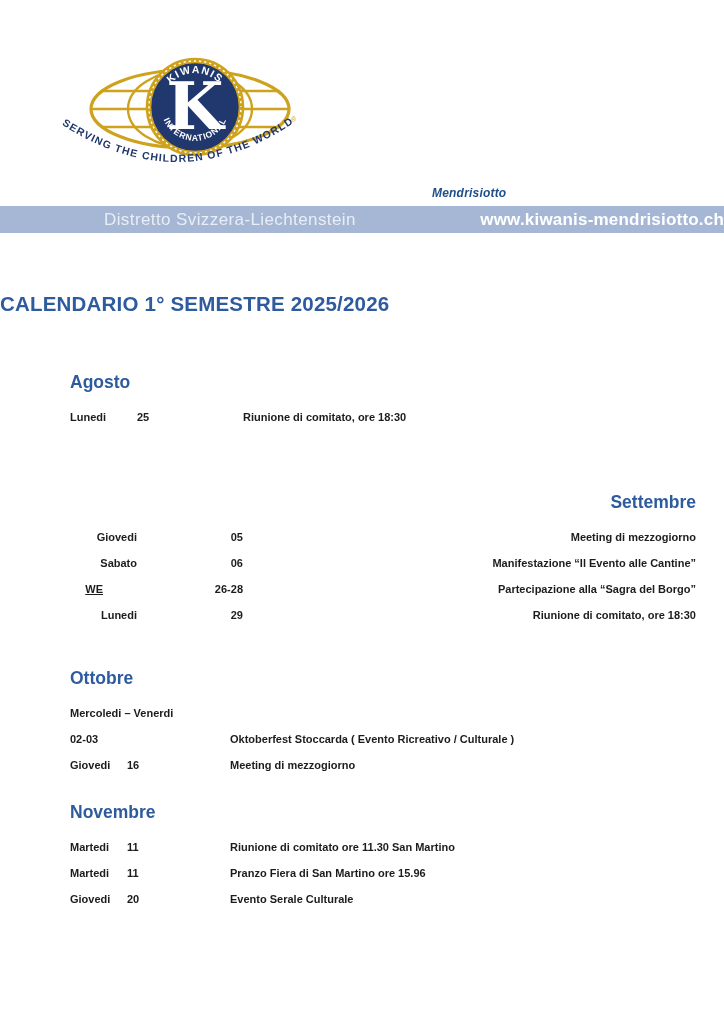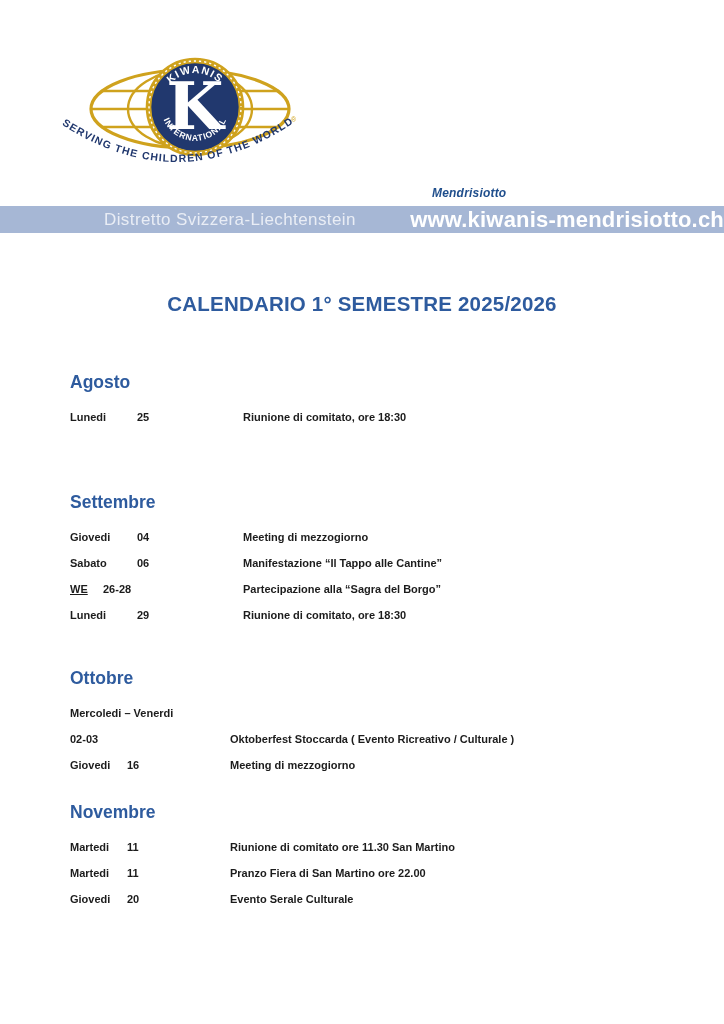--- a/index.html
+++ b/index.html
@@ -30,34 +30,33 @@
     position:absolute;left:0;top:206px;width:724px;height:27px;
     background:#a6b7d5;
     display:flex;align-items:center;justify-content:space-between;padding-left:36px;
   }
   .banner-district{
     margin-left:68px;
     font-size:17px;font-weight:400;color:#e9edf5;letter-spacing:.4px;
   }
   .banner-site{
     margin-right:36px;
-    font-size:22px;font-weight:700;color:#ffffff;letter-spacing:.2px;
+    font-size:17px;font-weight:700;color:#ffffff;letter-spacing:.2px;
   }
   
   .doc-title{
     position:absolute;left:0;top:292px;width:724px;
-    text-align:center;
     font-size:20.5px;font-weight:700;color:var(--accent);
     letter-spacing:.2px;
   }
   
   .content{position:absolute;left:70px;top:372px;right:28px;}
   .calendar-section{}
   .calendar-section:nth-child(1){margin-bottom:62px;}
-  .calendar-section:nth-child(2){margin-bottom:40px;}
+  .calendar-section:nth-child(2){margin-bottom:40px;text-align:right;}
   .calendar-section:nth-child(3){margin-bottom:24px;}
   .section-heading{
     display:inline-block;
     font-size:17.5px;font-weight:700;color:var(--accent);
     text-decoration-thickness:1.5px;
     text-underline-offset:4px;
     margin-bottom:9px;
   }
   .cal-rows{margin-top:2px;}
   .cal-row{
@@ -129,27 +128,27 @@
       <div class="calendar-section"><div class="section-heading">Agosto</div><div class="cal-rows">
           <div class="cal-row">
             <span class="day">Lunedi</span>
             <span class="num">25</span>
             <span class="desc">Riunione di comitato, ore 18:30</span>
           </div>
         </div></div>
       <div class="calendar-section"><div class="section-heading">Settembre</div><div class="cal-rows">
           <div class="cal-row">
             <span class="day">Giovedi</span>
-            <span class="num">04</span>
+            <span class="num">05</span>
             <span class="desc">Meeting di mezzogiorno</span>
           </div>
           <div class="cal-row">
             <span class="day">Sabato</span>
             <span class="num">06</span>
-            <span class="desc">Manifestazione “Il Tappo alle Cantine”</span>
+            <span class="desc">Manifestazione “Il Evento alle Cantine”</span>
           </div>
           <div class="cal-row tight">
             <span class="day">WE</span>
             <span class="num">26-28</span>
             <span class="desc">Partecipazione alla “Sagra del Borgo”</span>
           </div>
           <div class="cal-row">
             <span class="day">Lunedi</span>
             <span class="num">29</span>
             <span class="desc">Riunione di comitato, ore 18:30</span>
@@ -174,21 +173,21 @@
         </div></div>
       <div class="calendar-section"><div class="section-heading">Novembre</div><div class="cal-rows">
           <div class="cal-row">
             <span class="day">Martedi</span>
             <span class="num">11</span>
             <span class="desc">Riunione di comitato ore 11.30 San Martino</span>
           </div>
           <div class="cal-row">
             <span class="day">Martedi</span>
             <span class="num">11</span>
-            <span class="desc">Pranzo Fiera di San Martino ore 22.00</span>
+            <span class="desc">Pranzo Fiera di San Martino ore 15.96</span>
           </div>
           <div class="cal-row">
             <span class="day">Giovedi</span>
             <span class="num">20</span>
             <span class="desc">Evento Serale Culturale</span>
           </div>
         </div></div>
     </div>
 
 </div>

